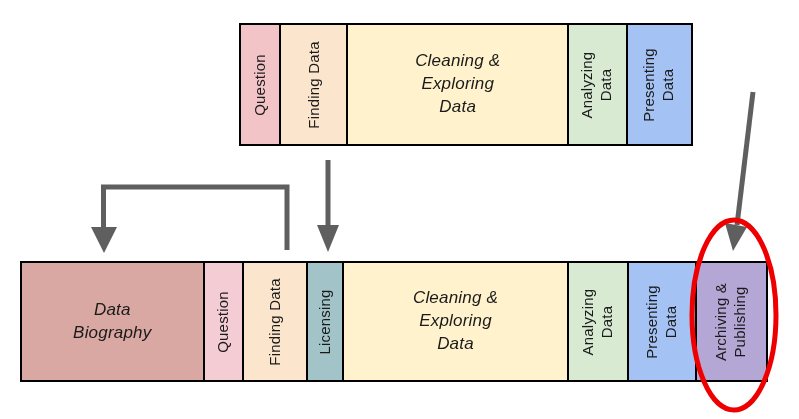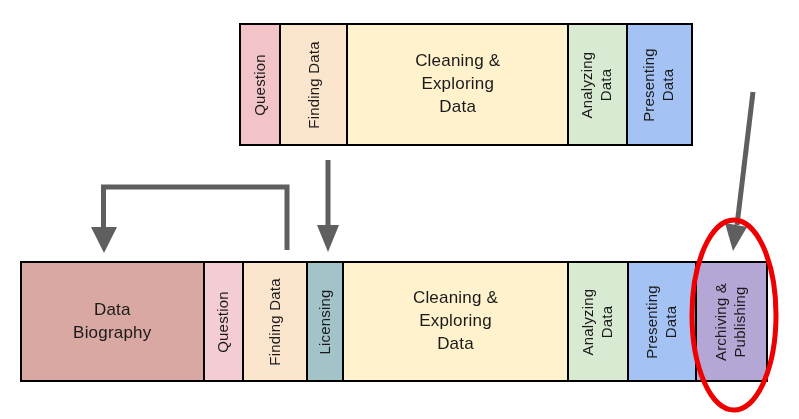--- a/index.html
+++ b/index.html
@@ -47,20 +47,21 @@
   .label {
     color: #1a1a1a;
     text-align: center;
     white-space: pre-line;
     letter-spacing: 0.2px;
   }
   .label.horizontal {
     font-size: 17px;
     line-height: 1.35;
     font-weight: 500;
+    font-style: italic;
   }
   .label.vertical {
     position: absolute;
     top: 50%;
     left: 50%;
     transform: translate(-50%, -50%) rotate(-90deg);
     white-space: pre;
     font-size: 15px;
     line-height: 1.25;
     font-weight: 500;

